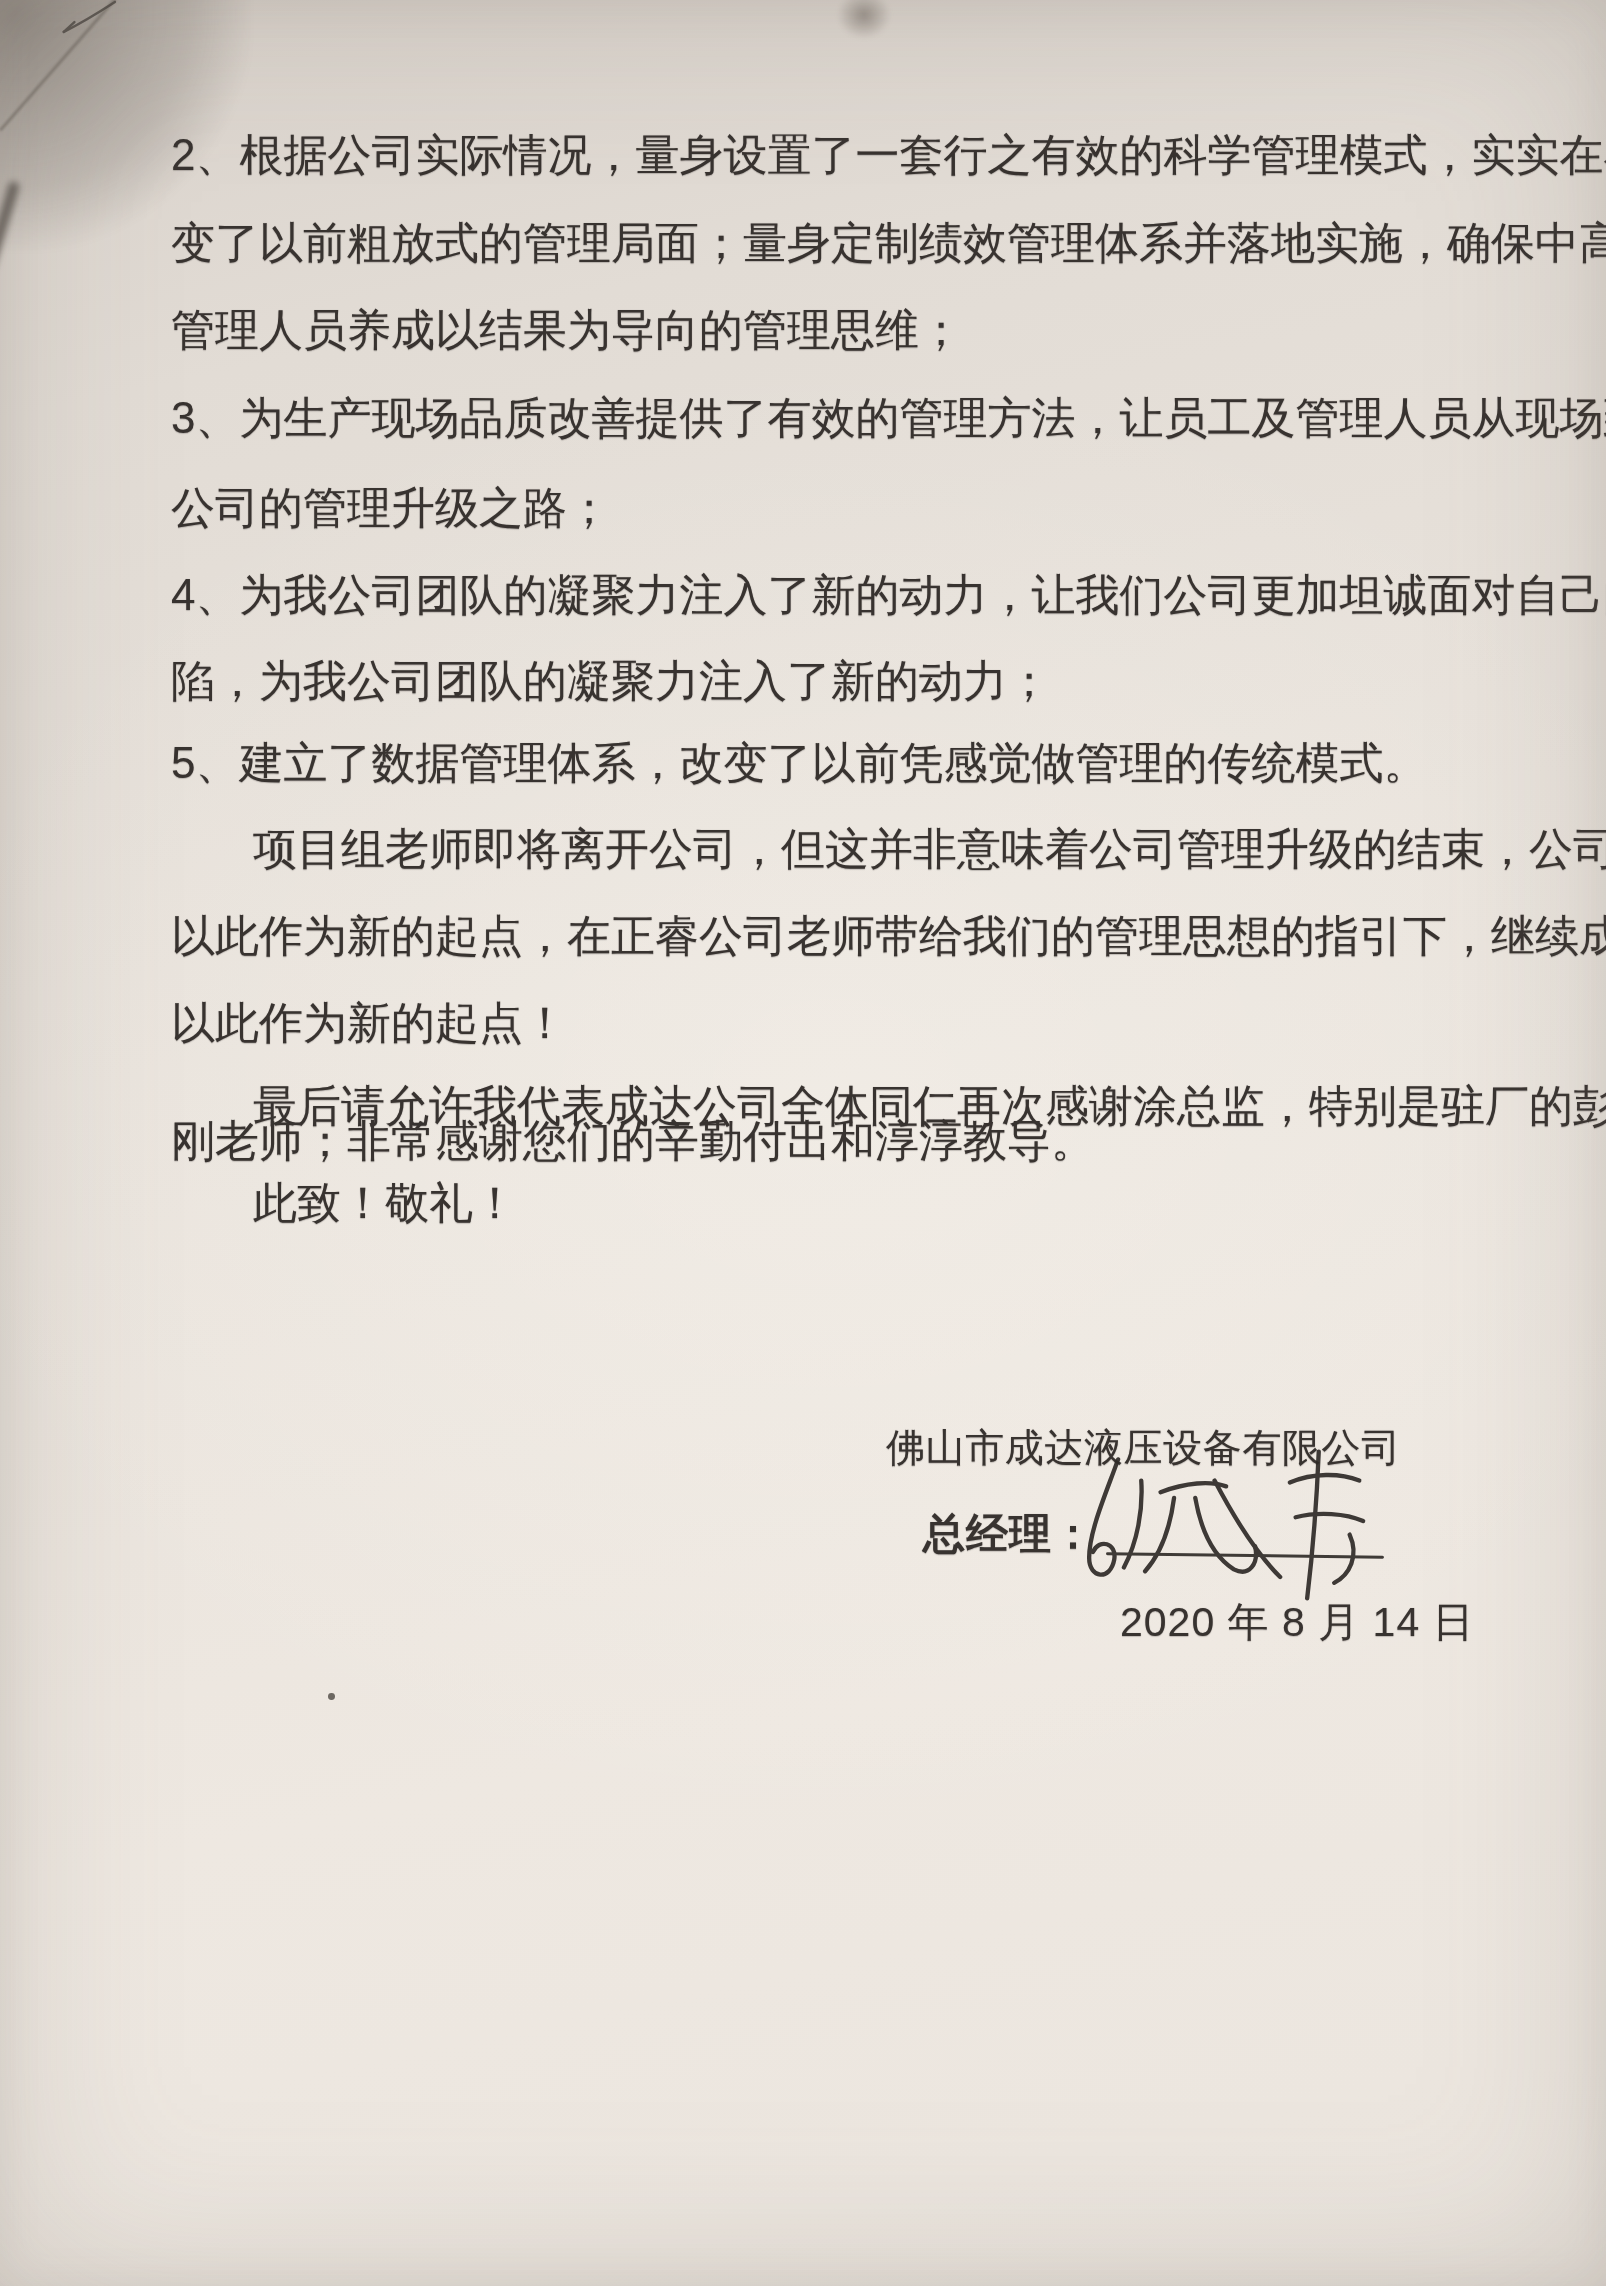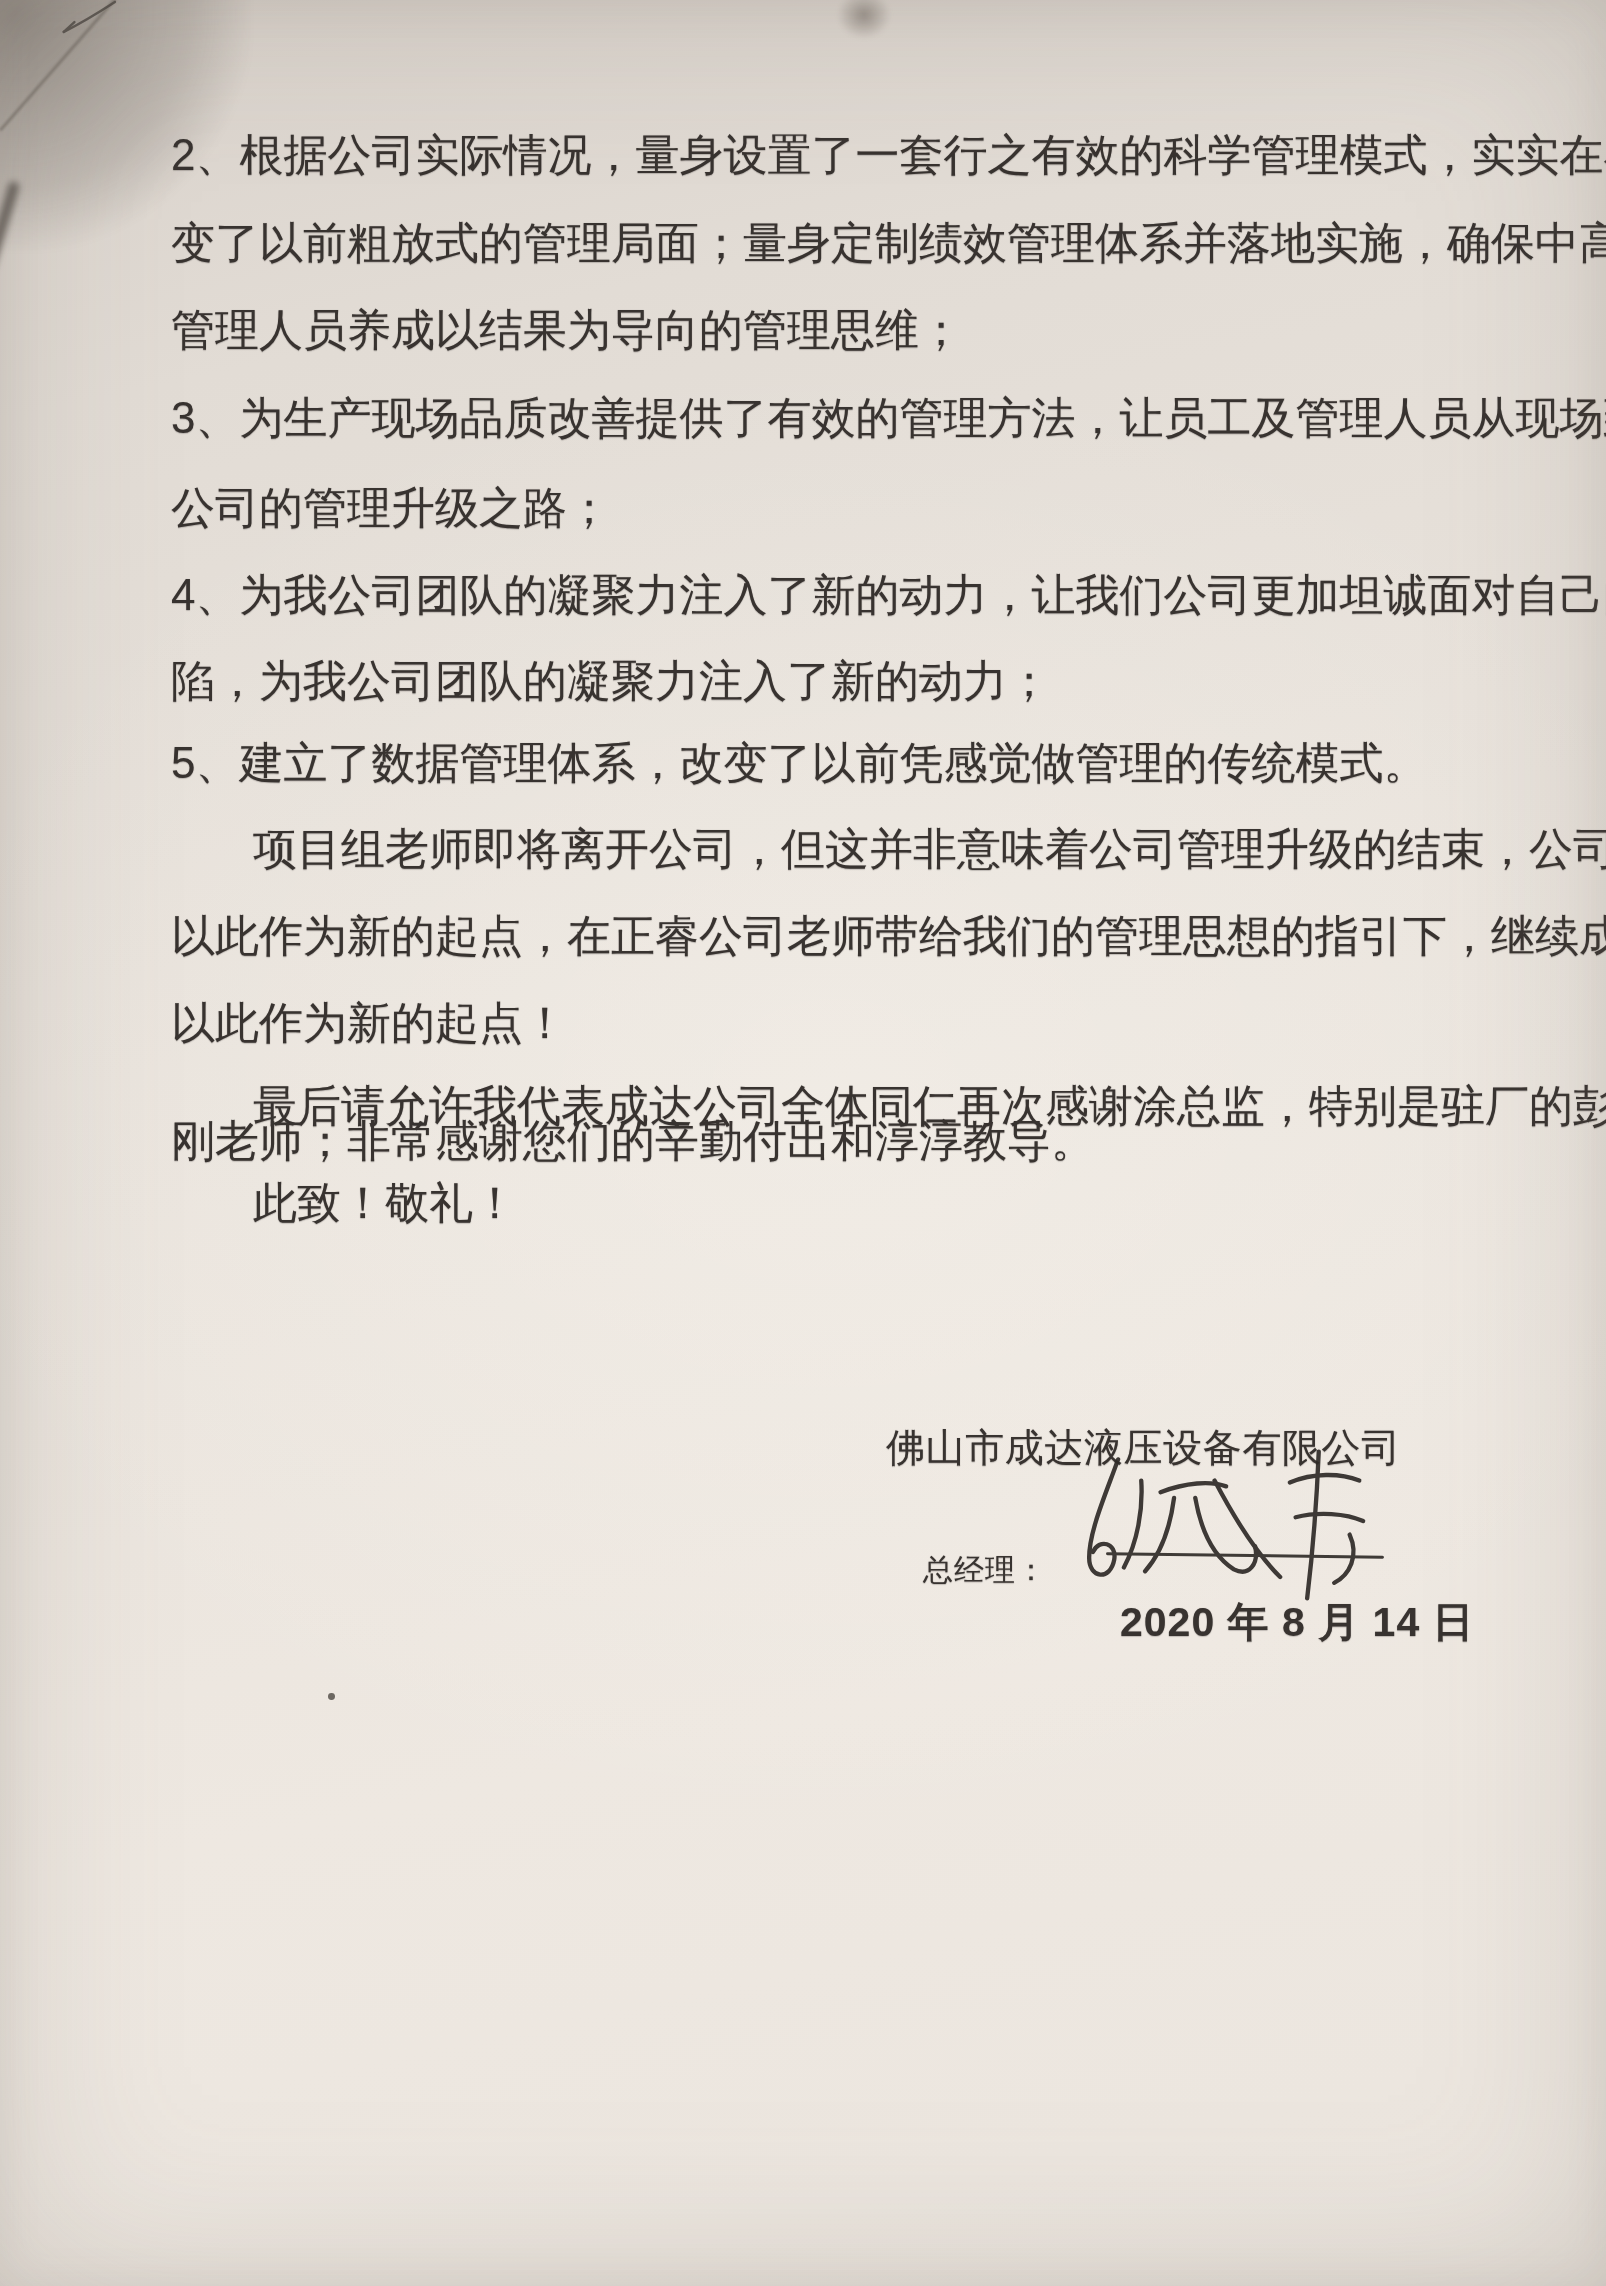--- a/index.html
+++ b/index.html
@@ -69,36 +69,36 @@
   .line.indent { left: 253px; }
   
   .company {
     position: absolute; left: 886px; top: 1415px;
     font-size: 39px; letter-spacing: 0.6px; font-weight: 500;
     white-space: nowrap; color: #383330;
     text-shadow: 0 1px 1px rgba(56,51,48,0.22), 0 0 1px rgba(56,51,48,0.30);
     margin-top: 6px;
   }
   .role {
-    position: absolute; left: 923px; top: 1550px;
-    font-size: 30px; letter-spacing: 1px; font-weight: 400;
+    position: absolute; left: 923px; top: 1506px;
+    font-size: 42px; letter-spacing: 1px; font-weight: 700;
     white-space: nowrap; color: #383330;
     text-shadow: 0 1px 1px rgba(56,51,48,0.22), 0 0 1px rgba(56,51,48,0.30);
   }
   .signature { position: absolute; left: 1060px; top: 1442px; width: 367px; height: 164px; }
   .sig-underline {
     position: absolute; left: 1106px; top: 1554px;
     width: 278px; height: 2.9px;
     background: #3f3b37;
     transform: rotate(0.7deg);
     border-radius: 1.9px;
   }
   .date {
     position: absolute; left: 1120px; top: 1595px;
-    font-size: 41px; letter-spacing: 1px; font-weight: 700;
+    font-size: 41px; letter-spacing: 1px; font-weight: 400;
     white-space: nowrap; color: #383330;
     text-shadow: 0 1px 1px rgba(56,51,48,0.22), 0 0 1px rgba(56,51,48,0.30);
   }
 </style>
 </head>
 <body>
 
 <div class="page">
 
   <div class="fold-shadow"></div>

